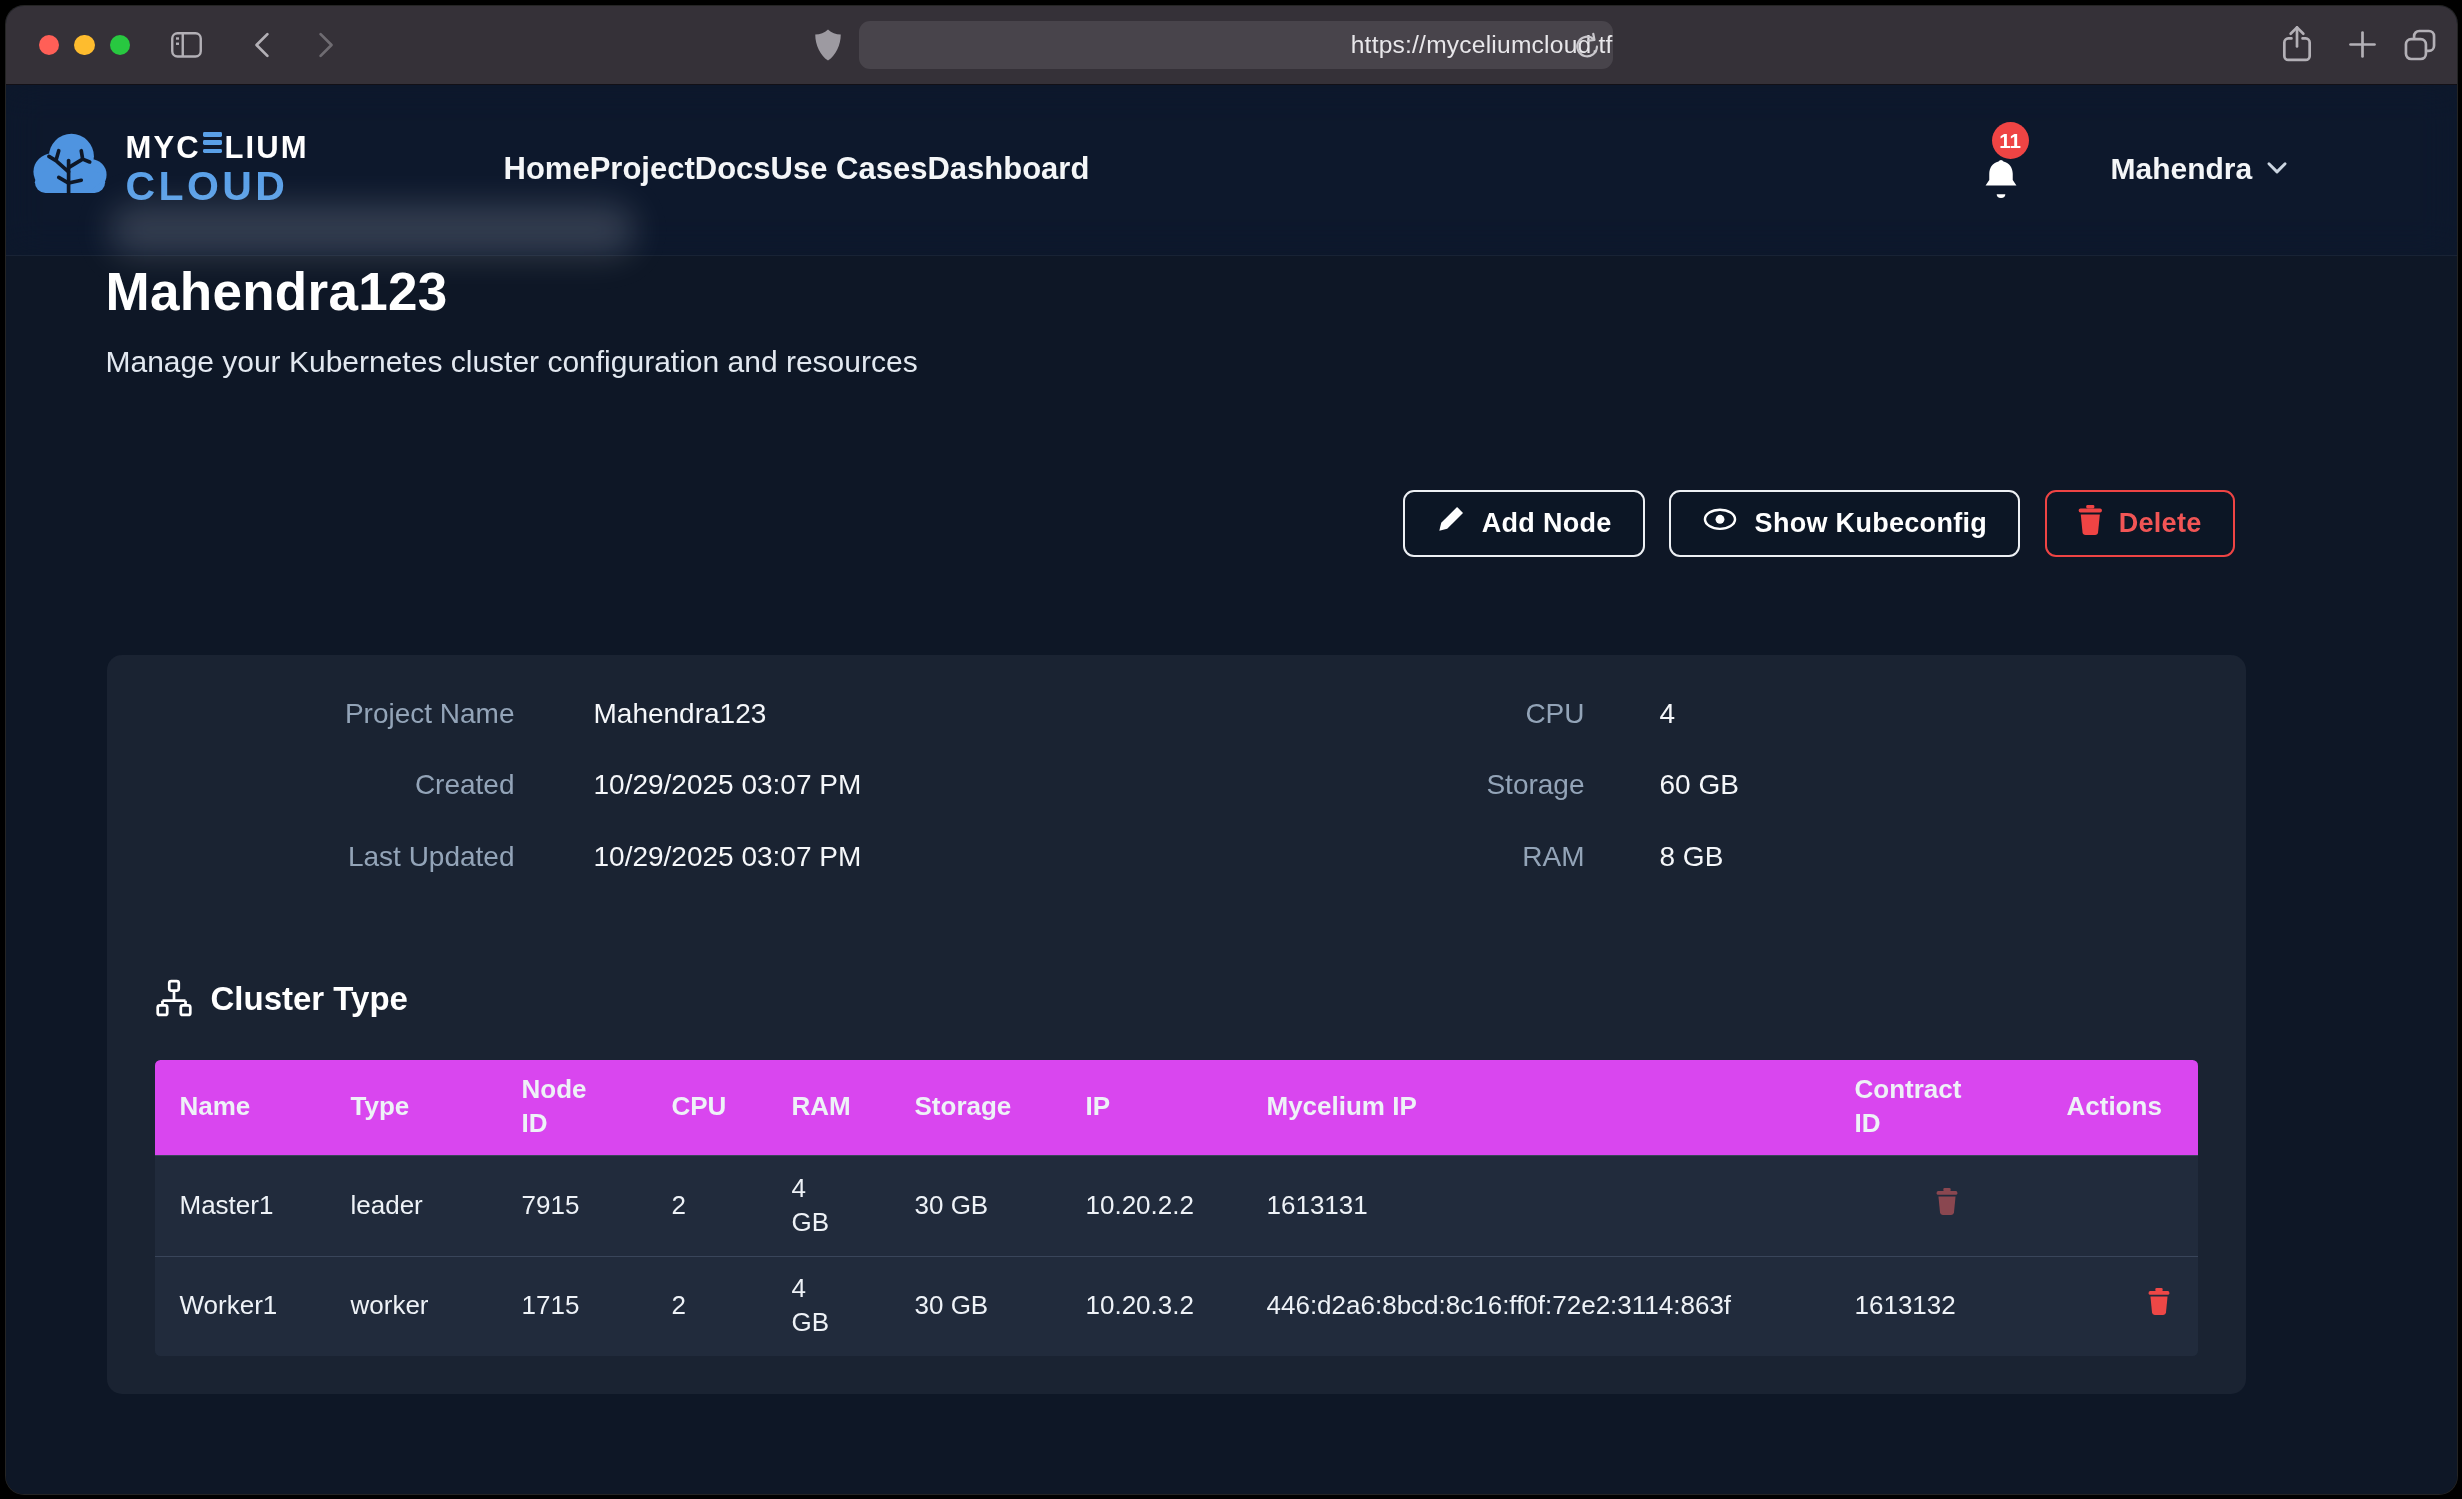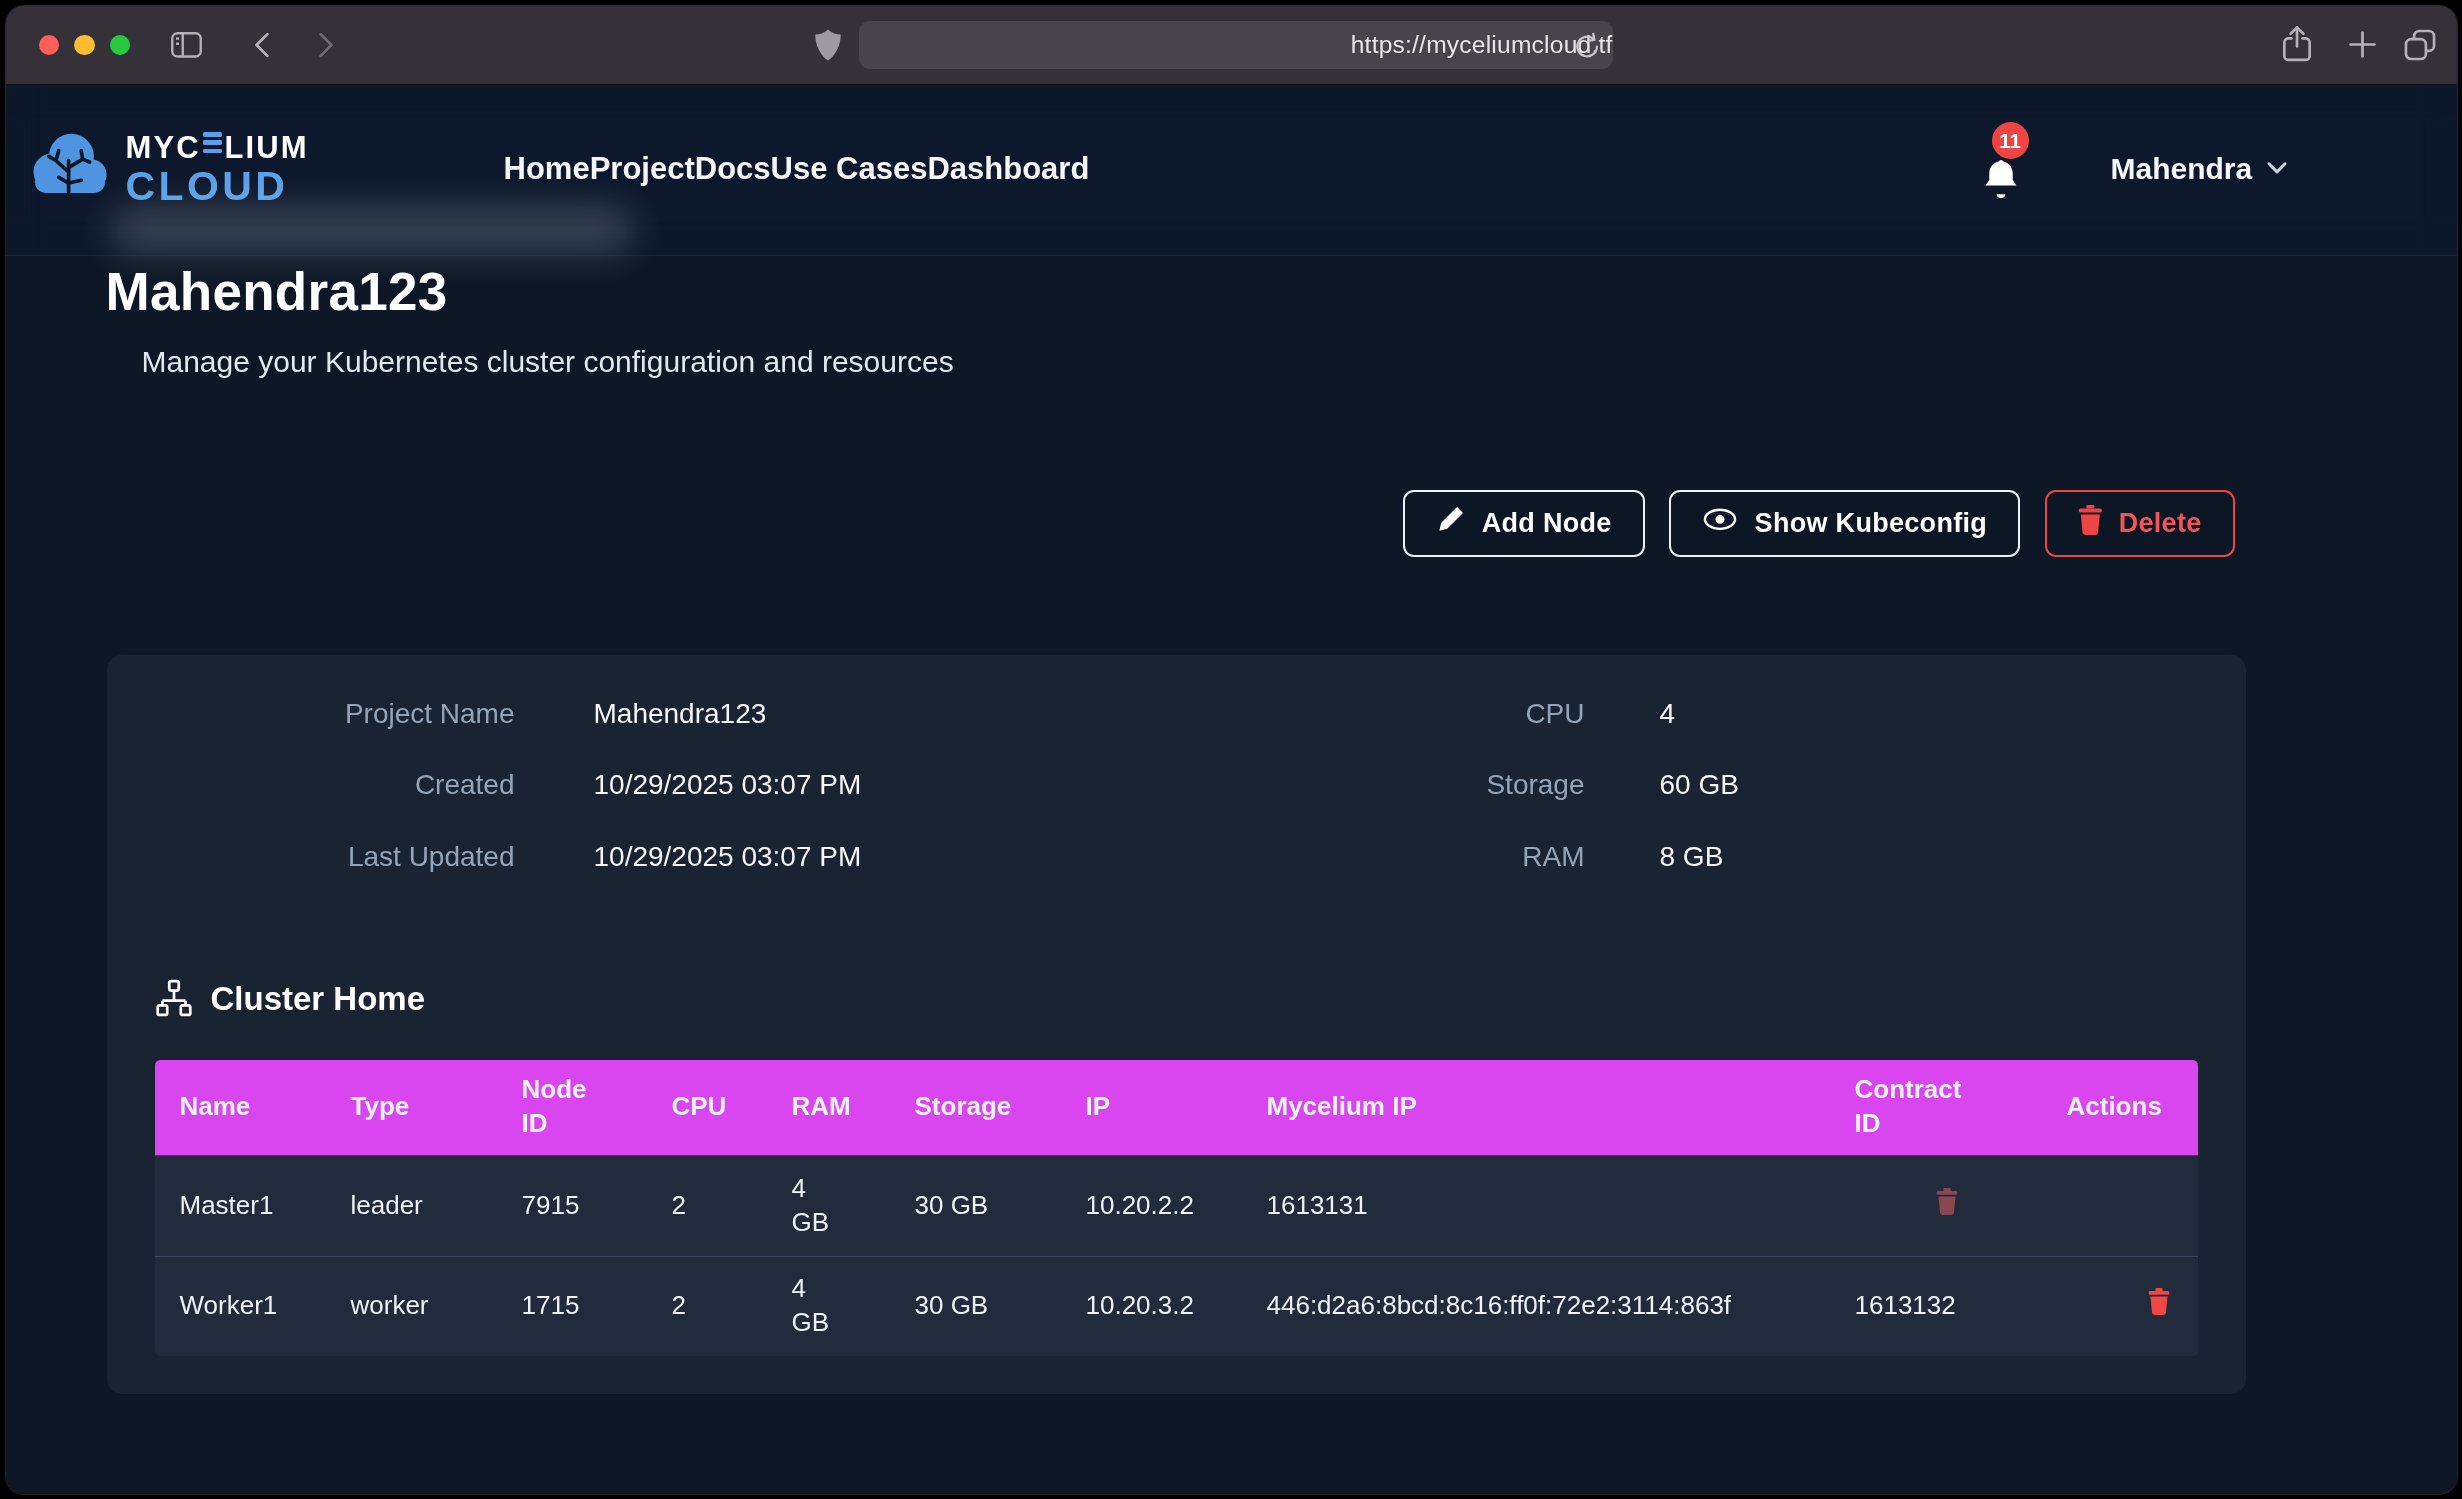--- a/index.html
+++ b/index.html
@@ -54,21 +54,21 @@
   .badge{position:absolute;left:20px;top:11.6px;width:37px;height:37px;border-radius:50%;
     background:#ef4444;color:#fff;font-size:20.5px;font-weight:700;
     display:flex;align-items:center;justify-content:center;}
   .bell{position:absolute;left:8.2px;top:45px;color:#fff;}
 
   .user{position:absolute;left:2105px;top:0;height:171px;display:flex;align-items:center;gap:13.7px;}
   .user-name{font-size:30px;font-weight:600;color:#f4f6f8;}
 
   .page-title{position:absolute;left:100px;top:146px;z-index:1;font-size:53px;font-weight:700;
     color:#fff;letter-spacing:0.3px;line-height:1;}
-  .page-subtitle{position:absolute;left:100px;top:230px;font-size:30px;color:#e2e8f0;line-height:1.2;margin-left:36px;}
+  .page-subtitle{position:absolute;left:100px;top:230px;font-size:30px;color:#e2e8f0;line-height:1.2;}
 
   .actions{position:absolute;top:406px;right:222px;display:flex;gap:24.6px;z-index:1;}
   .btn{height:67px;border-radius:11px;border:2.1px solid #edf0f4;background:rgba(10,18,32,0.15);
     color:#fff;font-size:27px;font-weight:600;display:flex;align-items:center;gap:16.4px;
     padding:0 31px;letter-spacing:0.3px;cursor:pointer;box-sizing:border-box;}
   .btn.danger{border-color:#ef4444;color:#f25555;}
 
   .card{position:absolute;left:101px;top:571px;width:2139px;height:739px;
     background:#1a2332;border-radius:15px;}
   .d-label{position:absolute;font-size:28px;color:#93a4b8;text-align:right;height:34px;line-height:34px;}
@@ -283,21 +283,21 @@
 
         <div class="cluster-head">
           <span class="net-ic">
             <svg width="38" height="38" viewBox="0 0 56 56" fill="none" stroke="currentColor" stroke-width="4" stroke-linejoin="round">
               <rect x="21" y="3" width="14" height="14" rx="3"></rect>
               <rect x="4" y="39" width="14" height="14" rx="3"></rect>
               <rect x="38" y="39" width="14" height="14" rx="3"></rect>
               <path d="M28 17 v15 M11 32 h34 M11 32 v7 M45 32 v7"></path>
             </svg>
           </span>
-          <span class="h-text">Cluster Home</span>
+          <span class="h-text">Cluster Type</span>
         </div>
 
         <div class="table">
           <div class="trow head">
             <div class="tcell">Name</div>
             <div class="tcell">Type</div>
             <div class="tcell"><span class="w-narrow">Node ID</span></div>
             <div class="tcell">CPU</div>
             <div class="tcell">RAM</div>
             <div class="tcell">Storage</div>

